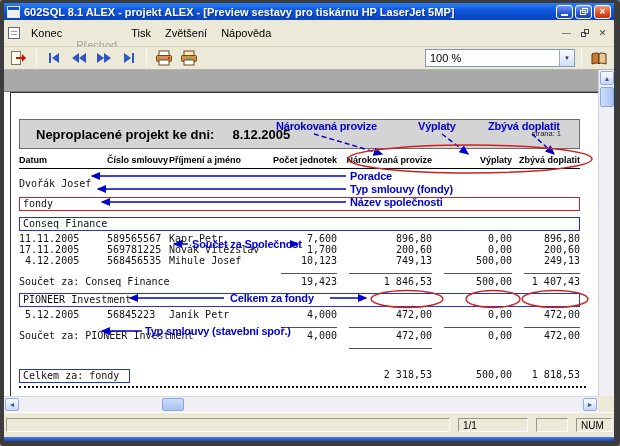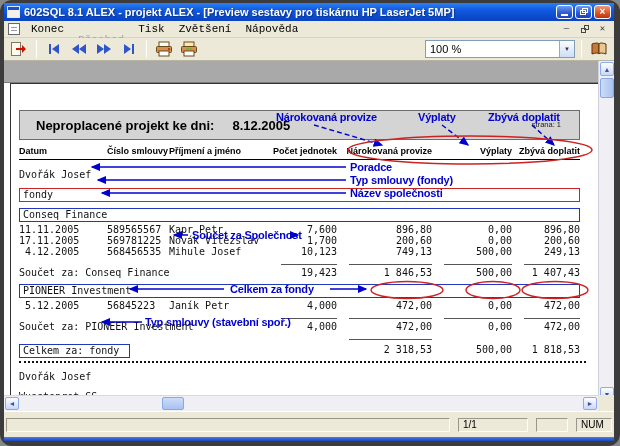--- a/index.html
+++ b/index.html
@@ -1,17 +1,17 @@
 <!DOCTYPE html>
 <html><head>
 <meta charset="utf-8">
 <style>
   html,body{margin:0;padding:0;background:#888;}
   *{box-sizing:border-box;}
-  .frame{width:620px;height:446px;background:#3c3c3c;border-radius:12px;padding:3px 6px 5px 4px;
+  .frame{width:620px;height:446px;background:#3c3c3c;border-radius:4px;padding:3px 6px 5px 4px;
          font-family:"Liberation Sans",sans-serif;position:relative;overflow:hidden;}
   .window{width:610px;height:438px;background:#ece9d8;display:flex;flex-direction:column;}
 
   
   .titlebar{height:18px;display:flex;align-items:center;padding:0 3px;
     background:linear-gradient(180deg,#2a80f2 0%,#1159e0 40%,#0a46c4 90%);}
   .titlebar .ticon{width:13px;height:12px;margin-right:4px;flex:0 0 auto;
     background:#f4f2e8;border:1px solid #dfe6ff;position:relative;}
   .titlebar .ticon::before{content:"";position:absolute;left:0;top:0;right:0;height:3px;background:#1c50c8;}
   .title-text{color:#fff;font-weight:bold;font-size:11px;white-space:nowrap;overflow:hidden;flex:1;
@@ -21,22 +21,22 @@
     justify-content:center;color:#fff;font-size:9px;line-height:1;
     background:linear-gradient(180deg,#6f9af0,#2a57d8 60%,#1c42b8);}
   .tbtn.close{background:linear-gradient(180deg,#f09678,#da5226 60%,#bc3410);font-weight:bold;font-size:10px;}
   .g-min{width:7px;height:2px;background:#fff;margin-top:6px;}
   .g-rest{width:8px;height:7px;position:relative;}
   .g-rest i{position:absolute;width:6px;height:5px;border:1px solid #fff;display:block;}
   .g-rest i.b{left:0;bottom:0;background:rgba(42,87,216,.4);}
   .g-rest i.t{right:0;top:0;}
 
   
-  .menubar{height:17px;display:flex;align-items:center;background:#ece9d8;border-bottom:1px solid #d8d4c0;
-    font-size:11px;padding:0 2px;font-family:Liberation Mono, monospace;}
+  .menubar{height:27px;display:flex;align-items:center;background:#ece9d8;border-bottom:1px solid #d8d4c0;
+    font-size:11px;padding:0 2px;}
   .mdoc{width:12px;height:12px;background:#fff;border:1px solid #667;margin:0 4px 0 2px;position:relative;}
   .mdoc::before{content:"";position:absolute;left:2px;top:3px;width:6px;height:1px;background:#99a;
     box-shadow:0 3px 0 #99a;}
   .mitem{padding:1px 7px;color:#000;}
   .mitem.disabled{color:#a8a49a;margin-top:23px;}
   .menu-right{margin-left:auto;display:flex;align-items:center;gap:3px;padding-right:2px;color:#444;}
   .mbtn{width:15px;height:13px;display:flex;align-items:center;justify-content:center;font-size:9px;}
   .g-rest2{width:8px;height:8px;position:relative;}
   .g-rest2 i{position:absolute;width:5px;height:5px;border:1px solid #444;display:block;}
   .g-rest2 i.b{left:0;bottom:0;background:#ece9d8;}
@@ -293,21 +293,21 @@
         <span class="n u">472,00</span>
       </div>
       <div class="prow trow">
         <span class="c span3">Součet za: PIONEER Investment</span>
         <span class="n">4,000</span>
         <span class="n u">472,00</span>
         <span class="n">0,00</span>
         <span class="n">472,00</span>
       </div>
 
-      <div class="prow trow" style="margin-top:4px">
+      <div class="prow trow" style="margin-top:20px">
         <span class="span3"><span class="bbox">Celkem za: fondy</span></span>
         <span class="n"></span>
         <span class="n">2 318,53</span>
         <span class="n">500,00</span>
         <span class="n">1 818,53</span>
       </div>
       <div class="dashsep"></div>
 
       <div class="adv"><span class="prow" style="display:inline">Dvořák Josef</span></div>
       <div class="adv" style="margin-top:2px"><span class="prow" style="display:inline">Wuestenrot SS</span></div>

